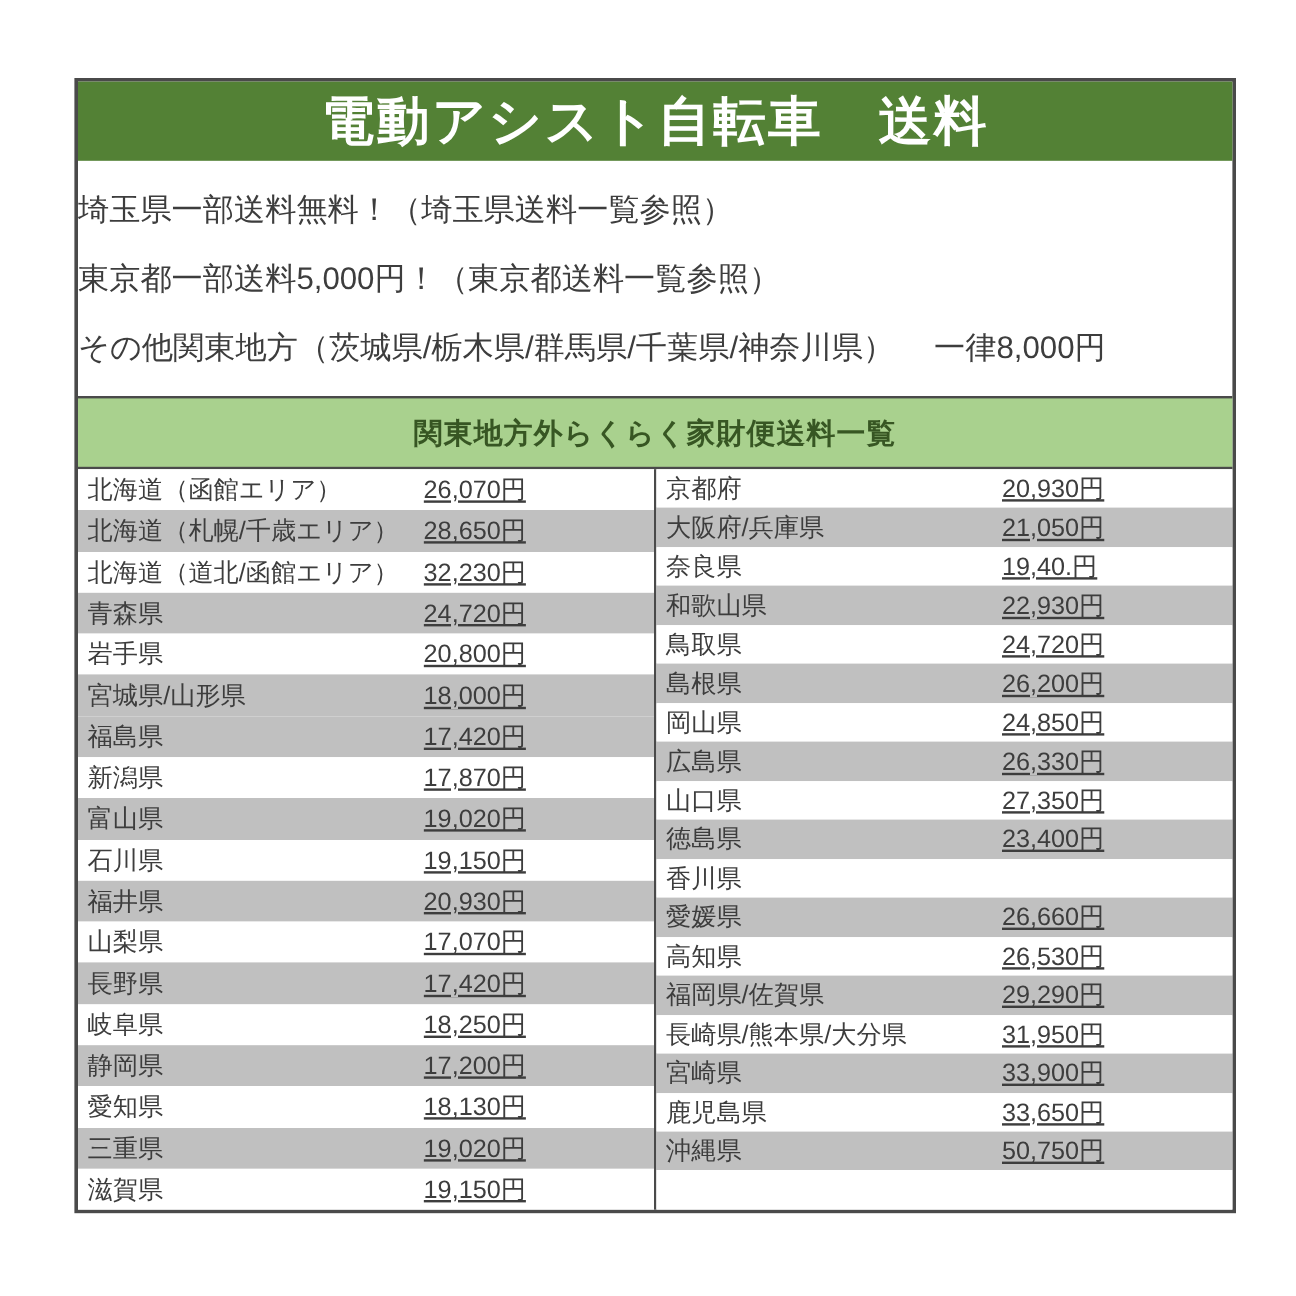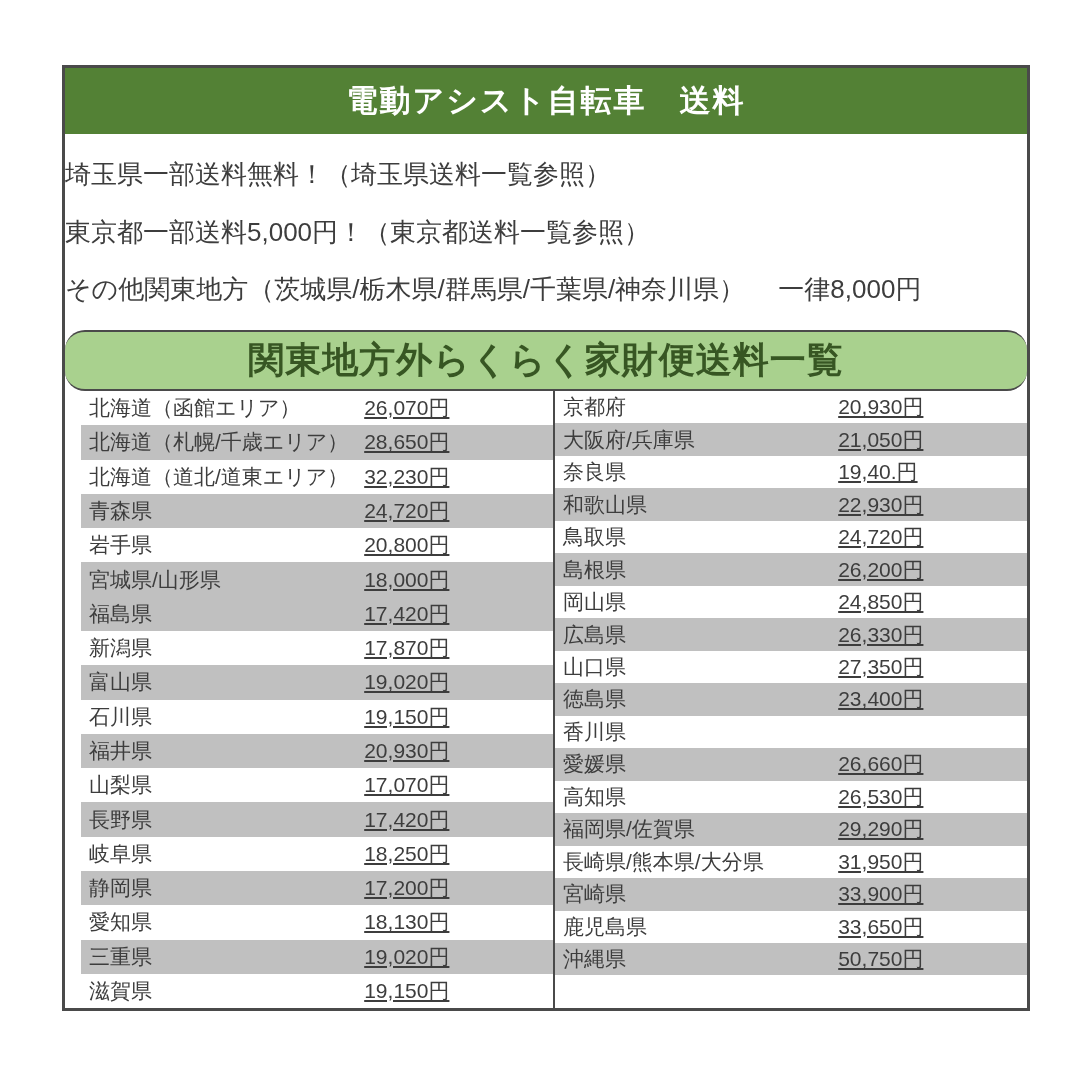--- a/index.html
+++ b/index.html
@@ -21,21 +21,21 @@
     border: 3px solid var(--border, #4a4a4a);
     background: #ffffff;
     display: flex;
     flex-direction: column;
   }
   .hdr1 {
     height: 66px;
     flex: 0 0 66px;
     background: var(--header-green, #538135);
     color: #ffffff;
-    font-size: 31px;
+    font-size: 44px;
     font-weight: bold;
     display: flex;
     align-items: center;
     justify-content: center;
     letter-spacing: 2px;
   }
   .notes {
     flex: 0 0 196px;
     display: flex;
     flex-direction: column;
@@ -44,33 +44,31 @@
     color: var(--text, #3d3d3d);
     font-size: 26px;
   }
   .note-line { text-align: center; white-space: pre; }
   .hdr2 {
     flex: 0 0 57px;
     background: var(--subheader-green, #a9d18e);
     color: var(--subheader-text, #375623);
     border-top: 2px solid var(--border, #4a4a4a);
     border-bottom: 2px solid var(--border, #4a4a4a);
-    font-size: 36px;
+    font-size: 24px;
     font-weight: bold;
     display: flex;
     align-items: center;
     justify-content: center;
     letter-spacing: 1px;
-    border-radius: 20px;
   }
   .fee-table {
     flex: 1 1 auto;
     display: flex;
     min-height: 0;
-    padding-left: 16px;
   }
   .half {
     width: 50%;
     display: flex;
     flex-direction: column;
   }
   .half.right { border-left: 2px solid var(--border, #4a4a4a); }
   .trow {
     flex: 1 1 0;
     display: flex;
@@ -102,21 +100,21 @@
     <div class="half left" id="left-col">
         <div class="trow">
           <span class="cell region">北海道（函館エリア）</span>
           <span class="cell price">26,070円</span>
         </div>
         <div class="trow striped">
           <span class="cell region">北海道（札幌/千歳エリア）</span>
           <span class="cell price">28,650円</span>
         </div>
         <div class="trow">
-          <span class="cell region">北海道（道北/道東エリア）</span>
+          <span class="cell region">北海道（道北/函館エリア）</span>
           <span class="cell price">32,230円</span>
         </div>
         <div class="trow striped">
           <span class="cell region">青森県</span>
           <span class="cell price">24,720円</span>
         </div>
         <div class="trow">
           <span class="cell region">岩手県</span>
           <span class="cell price">20,800円</span>
         </div>

